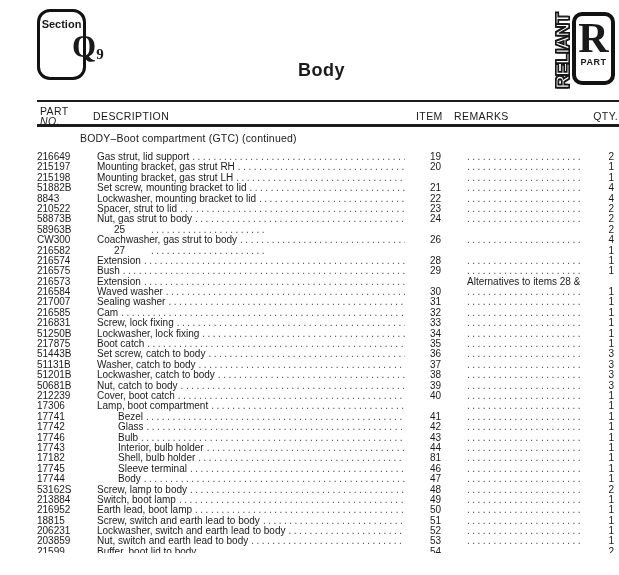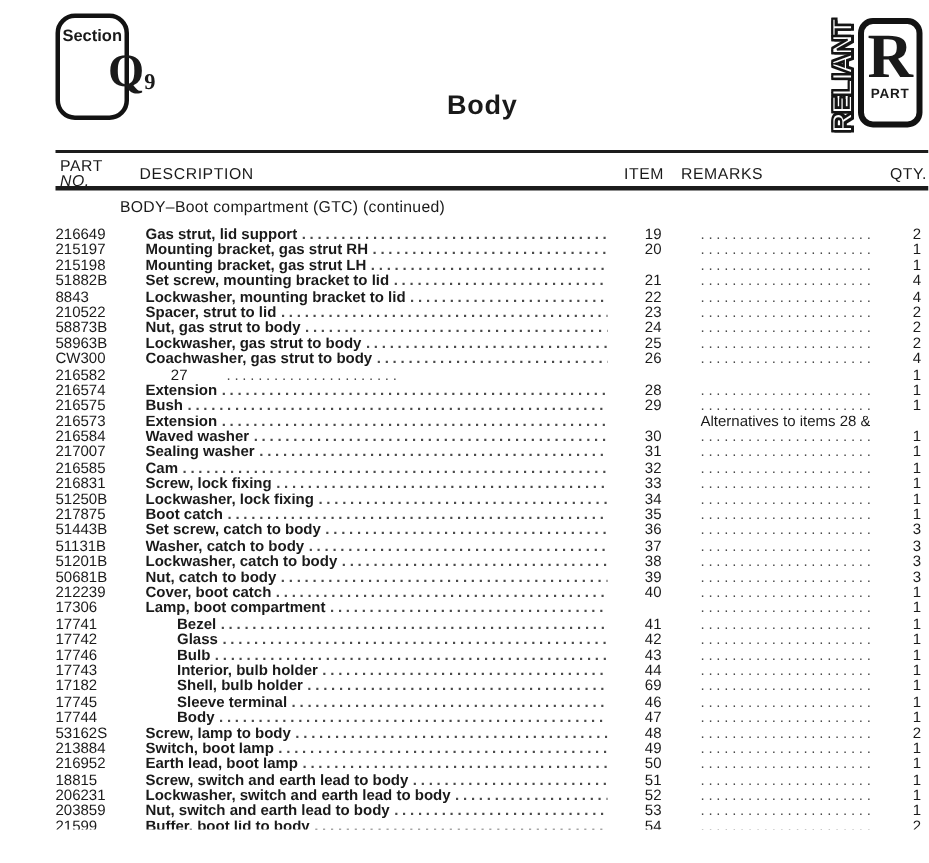--- a/index.html
+++ b/index.html
@@ -47,21 +47,21 @@
   .h-remarks{left:417px;top:8px;}
   .h-qty{right:1px;top:8px;}
 
   
   .group-heading{position:absolute;left:25px;top:132px;font-size:10.5px;font-weight:normal;letter-spacing:.2px;padding-left:43px;}
 
   
   .rows{position:absolute;left:25px;right:12px;top:152px;}
   .row{display:flex;align-items:baseline;height:10.4px;font-size:10px;line-height:10.4px;white-space:nowrap;}
   .c-part{flex:none;width:60px;}
-  .c-desc{flex:none;width:316px;display:flex;align-items:flex-start;overflow:hidden;padding-right:8px;font-weight:bold;}
+  .c-desc{flex:none;width:316px;display:flex;align-items:flex-start;overflow:hidden;padding-right:8px;}
   .desc-text{padding-right:3px;}
   .row.indent .desc-text{padding-left:21px;}
   .c-item{flex:none;width:28px;text-align:right;}
   .c-gap{flex:none;width:26px;}
   .c-remarks{flex:none;width:113px;display:flex;align-items:baseline;overflow:hidden;}
   .c-qty{flex:1 1 auto;text-align:right;padding-right:5px;}
   .leader{flex:1 1 auto;overflow:hidden;white-space:nowrap;color:var(--dots);min-width:0;}
   .leader::after{content:"..........................................................................................................................................";
     letter-spacing:2.5px;font-size:10px;}
   .remarks-text{display:none;}
@@ -197,24 +197,20 @@
     <span class="c-gap"></span>
     <span class="c-remarks">
       <span class="leader remarks-leader"></span>
 
     </span>
     <span class="c-qty">2</span>
   </div>
 
   <div class="row">
     <span class="c-part">58963B</span>
-    <span class="c-desc">
-      <span class="desc-text">Lockwasher, gas strut to body</span>
-      <span class="leader"></span>
-    </span>
     <span class="c-item">25</span>
     <span class="c-gap"></span>
     <span class="c-remarks">
       <span class="leader remarks-leader"></span>
 
     </span>
     <span class="c-qty">2</span>
   </div>
 
   <div class="row">
@@ -527,21 +523,21 @@
     </span>
     <span class="c-qty">1</span>
   </div>
 
   <div class="row indent">
     <span class="c-part">17182</span>
     <span class="c-desc">
       <span class="desc-text">Shell, bulb holder</span>
       <span class="leader"></span>
     </span>
-    <span class="c-item">69</span>
+    <span class="c-item">81</span>
     <span class="c-gap"></span>
     <span class="c-remarks">
       <span class="leader remarks-leader"></span>
 
     </span>
     <span class="c-qty">1</span>
   </div>
 
   <div class="row indent">
     <span class="c-part">17745</span>

